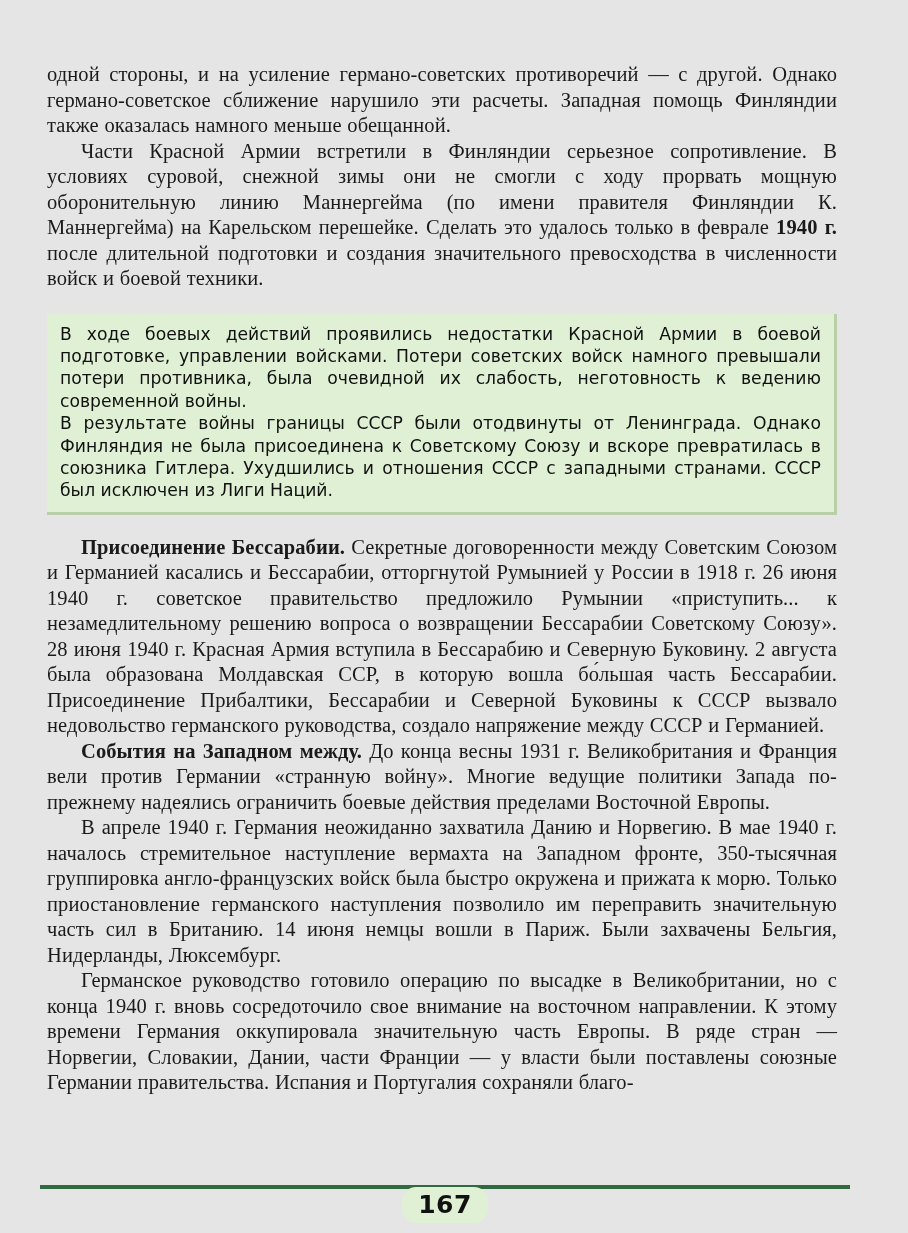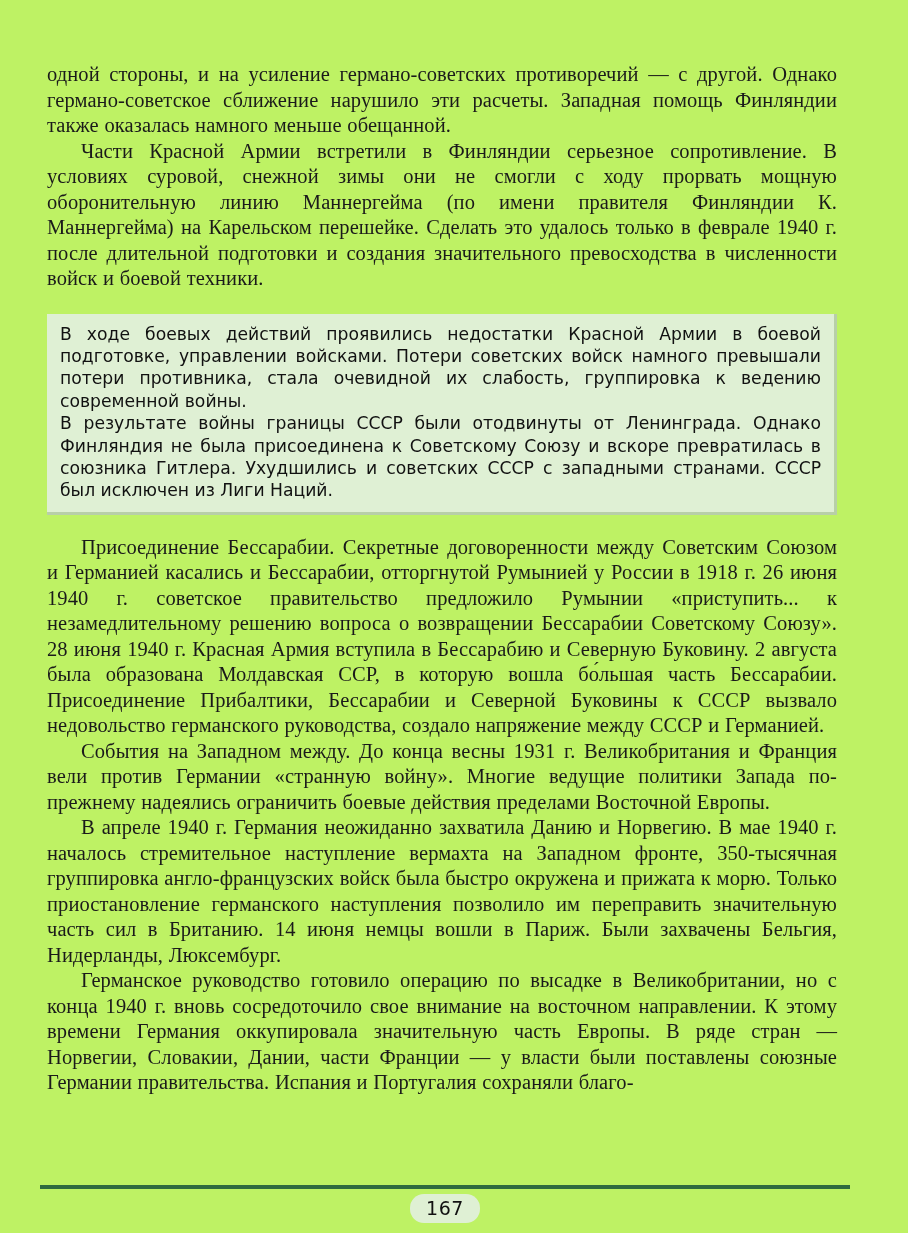--- a/index.html
+++ b/index.html
@@ -13,40 +13,40 @@
     font-family: "Liberation Serif", serif;
     color: #1a1a1a;
     overflow: hidden;
   }
   .page {
     position: relative;
     width: 908px;
     height: 1233px;
     box-sizing: border-box;
     padding: 62px 64px 0 40px;
-    background: #bef264;
+    background: #e5e5e5;
   }
   .content {
     width: 790px;
     margin: 0 auto;
   }
   p.para {
     margin: 0;
     font-size: 20.5px;
     line-height: 25.5px;
     text-align: justify;
     text-justify: inter-word;
     letter-spacing: 0.1px;
     word-spacing: 0.4px;
   }
   p.indent {
     text-indent: 34px;
   }
   .bold {
-    font-weight: normal;
+    font-weight: bold;
   }
   .callout {
     margin: 22px 0 20px 0;
     background: #dff0d4;
     border-right: 3px solid #b8cfa8;
     border-bottom: 3px solid #b8cfa8;
     padding: 9px 13px 10px 13px;
     box-sizing: border-box;
   }
   .callout p {
@@ -73,42 +73,42 @@
     left: 0;
     right: 0;
     bottom: -34px;
     text-align: center;
   }
   .pagenum {
     display: inline-block;
     background: #dff0d4;
     padding: 3px 16px 4px 16px;
     font-family: "DejaVu Sans", sans-serif;
-    font-weight: normal;
-    font-size: 19px;
+    font-weight: bold;
+    font-size: 25px;
     color: #111;
     letter-spacing: 0.5px;
     border-radius: 14px;
   }
 </style>
 </head>
 <body>
 
 <div class="page">
   <div class="content">
 
     <p class="para">одной стороны, и на усиление германо-советских противоречий — с другой. Однако германо-советское сближение нарушило эти расчеты. Западная помощь Финляндии также оказалась намного меньше обещанной.</p>
 
     <p class="para indent">
       <span>Части Красной Армии встретили в Финляндии серьезное сопротивление. В условиях суровой, снежной зимы они не смогли с ходу прорвать мощную оборонительную линию Маннергейма (по имени правителя Финляндии К. Маннергейма) на Карельском перешейке. Сделать это удалось только в феврале </span><span class="bold">1940 г.</span><span> после длительной подготовки и создания значительного превосходства в численности войск и боевой техники.</span>
     </p>
 
     <div class="callout">
-      <p>В ходе боевых действий проявились недостатки Красной Армии в боевой подготовке, управлении войсками. Потери советских войск намного превышали потери противника, стала очевидной их слабость, группировка к ведению современной войны.</p>
-      <p>В результате войны границы СССР были отодвинуты от Ленинграда. Однако Финляндия не была присоединена к Советскому Союзу и вскоре превратилась в союзника Гитлера. Ухудшились и советских СССР с западными странами. СССР был исключен из Лиги Наций.</p>
+      <p>В ходе боевых действий проявились недостатки Красной Армии в боевой подготовке, управлении войсками. Потери советских войск намного превышали потери противника, была очевидной их слабость, неготовность к ведению современной войны.</p>
+      <p>В результате войны границы СССР были отодвинуты от Ленинграда. Однако Финляндия не была присоединена к Советскому Союзу и вскоре превратилась в союзника Гитлера. Ухудшились и отношения СССР с западными странами. СССР был исключен из Лиги Наций.</p>
     </div>
 
     <p class="para indent">
       <span class="bold">Присоединение Бессарабии.</span><span> Секретные договоренности между Советским Союзом и Германией касались и Бессарабии, отторгнутой Румынией у России в 1918 г. 26 июня 1940 г. советское правительство предложило Румынии «приступить... к незамедлительному решению вопроса о возвращении Бессарабии Советскому Союзу». 28 июня 1940 г. Красная Армия вступила в Бессарабию и Северную Буковину. 2 августа была образована Молдавская ССР, в которую вошла бо́льшая часть Бессарабии. Присоединение Прибалтики, Бессарабии и Северной Буковины к СССР вызвало недовольство германского руководства, создало напряжение между СССР и Германией.</span>
     </p>
 
     <p class="para indent">
       <span class="bold">События на Западном между.</span><span> До конца весны 1931 г. Великобритания и Франция вели против Германии «странную войну». Многие ведущие политики Запада по-прежнему надеялись ограничить боевые действия пределами Восточной Европы.</span>
     </p>
 

